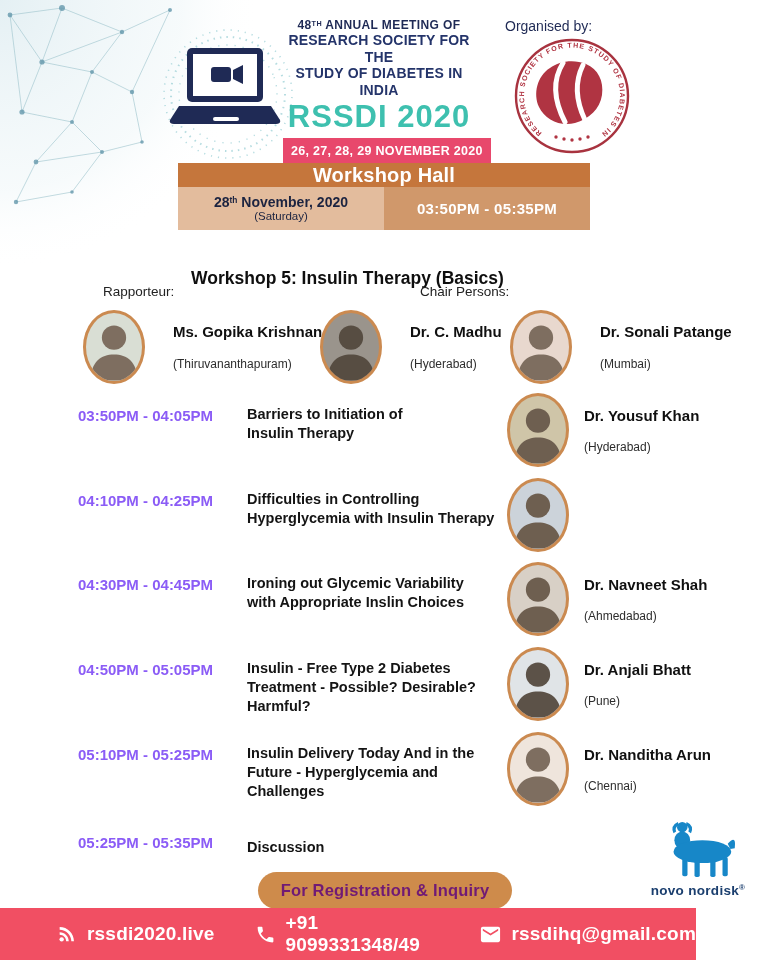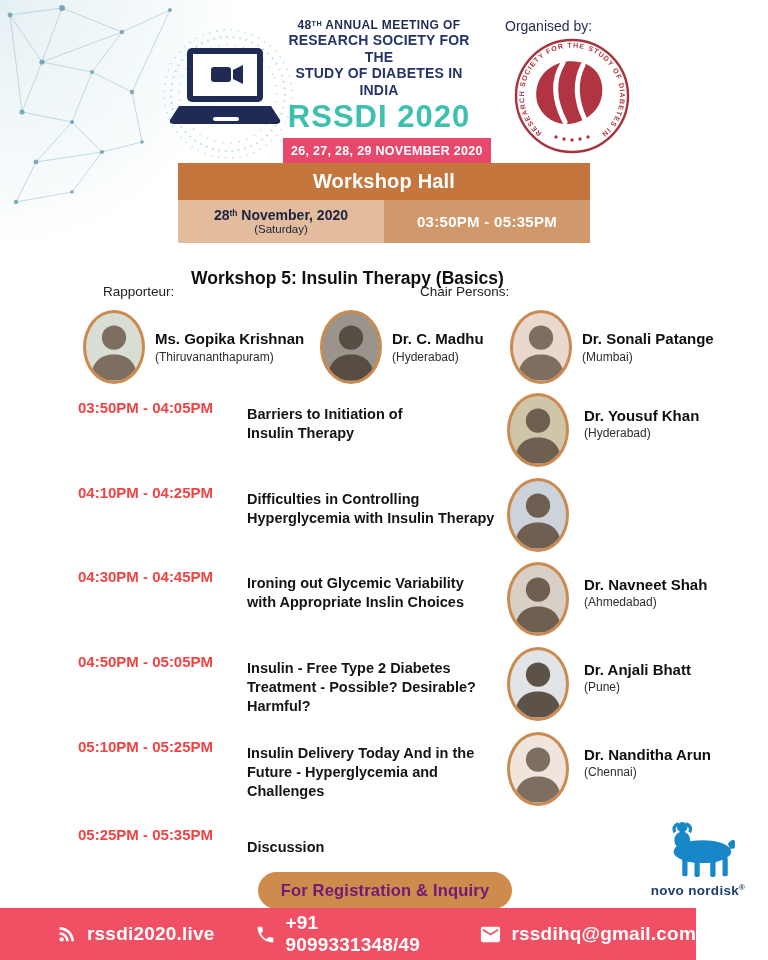--- a/index.html
+++ b/index.html
@@ -17,48 +17,48 @@
   .meeting-line{font-size:12px;font-weight:bold;color:#1F2A55;letter-spacing:.4px;margin-top:4px;}
   .society-line{font-size:14px;font-weight:bold;color:#24346A;letter-spacing:.2px;line-height:1.18;}
   .sup{font-size:60%;position:relative;top:-0.45em;}
   .rssdi-title{font-size:31px;font-weight:bold;color:#3EC0AF;letter-spacing:1px;margin-top:3px;line-height:1;}
   .dates-pill{display:inline-block;background:#E8486C;color:#fff;font-size:12.5px;font-weight:bold;
     padding:6px 8px;margin-top:6px;letter-spacing:.3px;white-space:nowrap;}
   .organised-by{position:absolute;left:505px;top:18px;font-size:14px;font-weight:500;color:#1F2A55;}
   .org-logo{position:absolute;left:512px;top:36px;}
   
   .hall{position:absolute;left:178px;top:163px;width:412px;}
-  .hall-top{height:37px;background:#C5763C;color:#fff;font-size:20px;font-weight:bold;
+  .hall-top{height:24px;background:#C5763C;color:#fff;font-size:20px;font-weight:bold;
     display:flex;align-items:center;justify-content:center;letter-spacing:.2px;}
   .hall-bottom{display:flex;height:43px;}
   .hall-date{width:50%;background:#E3BC9D;color:#1b2340;display:flex;flex-direction:column;
     align-items:center;justify-content:center;line-height:1.15;}
   .hall-date .d1{font-size:14px;font-weight:bold;}
   .hall-date .d2{font-size:11.5px;font-weight:400;}
   .hall-time{width:50%;background:#D0986B;color:#fff;font-size:15px;font-weight:bold;
     display:flex;align-items:center;justify-content:center;letter-spacing:.3px;}
   
   .workshop-title{position:absolute;left:0;top:268px;width:695px;text-align:center;
     font-size:17.5px;font-weight:bold;color:#0f0f0f;}
   .role-label{position:absolute;font-size:13.5px;color:#222;font-weight:500;}
   .role-rapporteur{left:103px;top:284px;}
   .role-chairs{left:420px;top:284px;}
   
   .avatar{width:56px;height:68px;border-radius:50%;border:3px solid #CB8A50;overflow:hidden;
     flex:none;display:block;}
   .avatar svg{display:block;width:100%;height:100%;}
-  .person{position:absolute;display:flex;align-items:center;gap:10px;}
+  .person{position:absolute;display:flex;align-items:center;gap:28px;}
   .pname{font-size:15px;font-weight:bold;color:#101010;line-height:1.15;}
-  .pcity{font-size:12px;color:#2d2d2d;margin-top:2px;}
+  .pcity{font-size:12px;color:#2d2d2d;margin-top:16px;}
   .av1{background:#d9ded4;} .av2{background:#9a948c;} .av3{background:#e8d8ce;}
   .av4{background:#cfc5a8;} .av5{background:#ccd3da;} .av6{background:#d8d0c6;}
   .av7{background:#e0e4e7;} .av8{background:#efe5dc;}
   
   .srow{position:absolute;left:0;width:768px;height:80px;}
-  .r-time{position:absolute;left:78px;top:6px;font-size:15px;font-weight:bold;color:#ef4444;white-space:nowrap;}
+  .r-time{position:absolute;left:78px;top:14px;font-size:15px;font-weight:bold;color:#8b5cf6;white-space:nowrap;}
   .r-topic{position:absolute;left:247px;top:12px;width:262px;font-size:14.5px;font-weight:bold;
     color:#141414;line-height:1.32;white-space:pre-line;}
   .r-avatar{position:absolute;left:507px;top:0;}
   .r-speaker{position:absolute;left:584px;top:14px;}
   
   .sponsor{position:absolute;left:645px;top:820px;width:106px;text-align:center;}
   .sponsor-name{font-size:13.5px;font-weight:600;color:#1A3E6E;letter-spacing:.3px;margin-top:1px;}
   .sponsor-name .reg{font-size:8px;position:relative;top:-5px;}
   
   .reg-btn{position:absolute;left:258px;top:872px;width:254px;height:37px;background:#CE8B4B;

